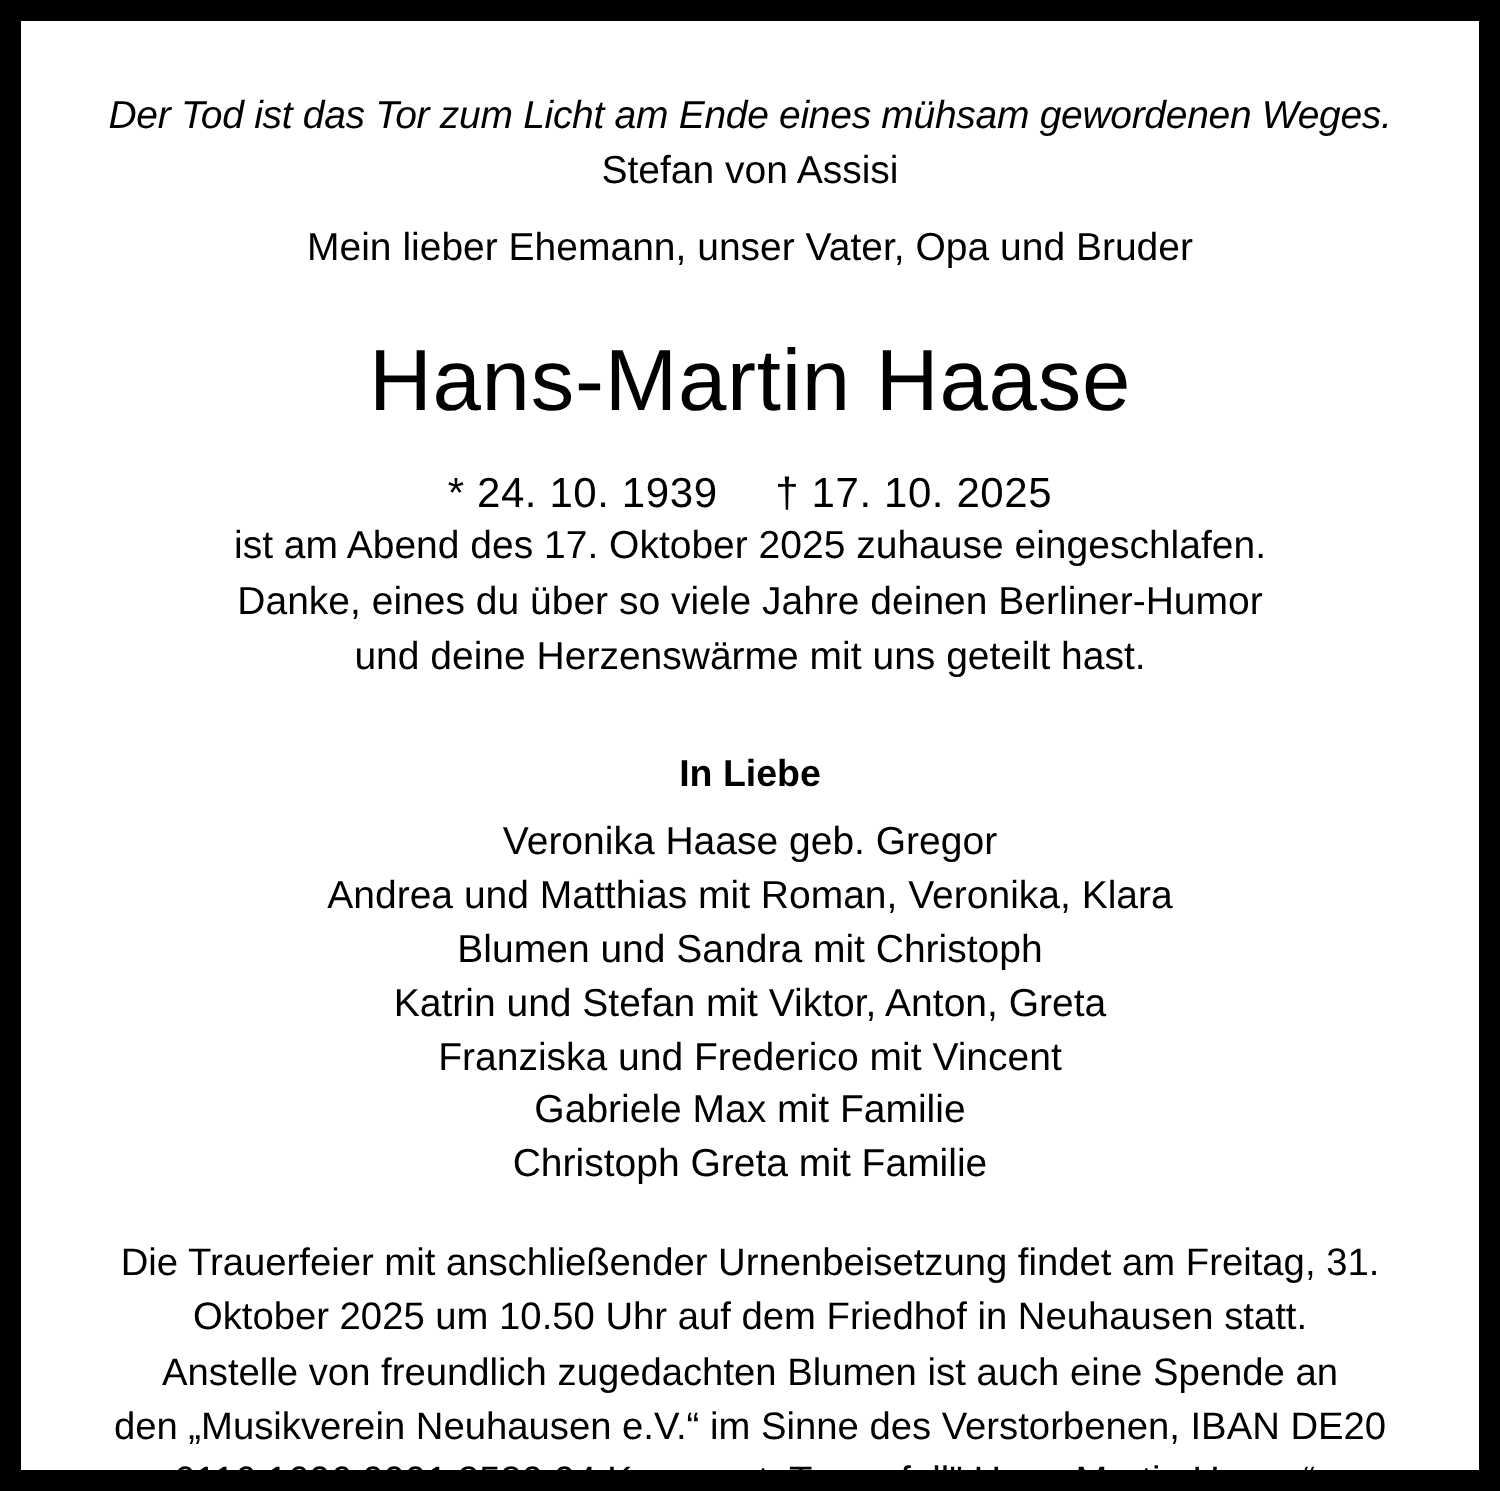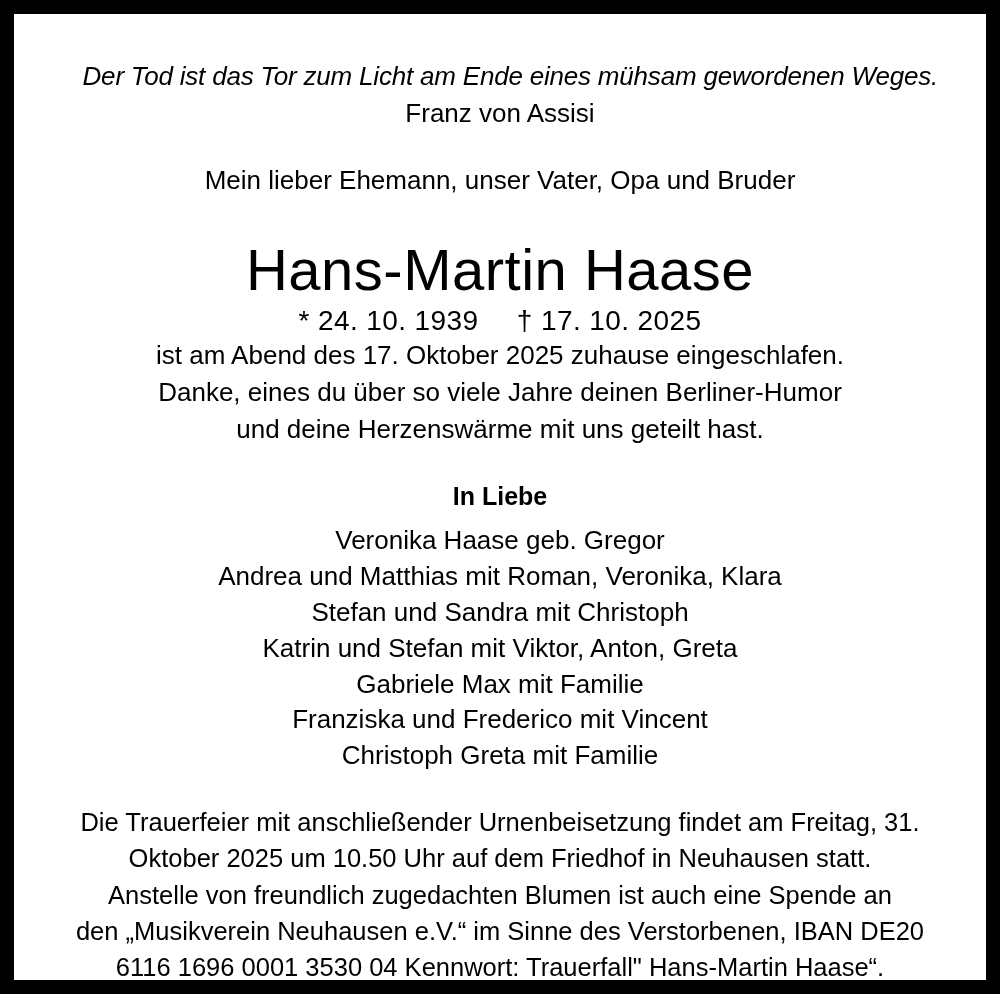--- a/index.html
+++ b/index.html
@@ -23,56 +23,55 @@
     padding: 40px 48px 30px 48px;
     text-align: center;
     overflow: hidden;
   }
   .quote {
     font-style: italic;
     font-size: 26px;
     line-height: 1.25;
     margin-top: 6px;
     letter-spacing: -0.2px;
-    text-align: right;
   }
   .quote-author {
     font-size: 26px;
     line-height: 1.3;
     margin-top: 4px;
   }
   .intro {
     font-size: 26px;
     line-height: 1.3;
-    margin-top: 34px;
+    margin-top: 18px;
   }
   .name {
     font-size: 58px;
     line-height: 1.15;
     margin-top: 39px;
     letter-spacing: 0.5px;
   }
   .dates {
     font-size: 28px;
     line-height: 1.2;
-    margin-top: 0;
+    margin-top: 24px;
     letter-spacing: 0.4px;
   }
   .dates .sep {
     display: inline-block;
     width: 22px;
   }
   .body-text {
     font-size: 26px;
     line-height: 1.42;
   }
   .in-liebe {
     font-size: 25px;
     font-weight: bold;
-    margin-top: 34px;
+    margin-top: 46px;
   }
   .family {
     font-size: 26px;
     line-height: 1.38;
     margin-top: 12px;
   }
   .family div {
     white-space: nowrap;
   }
   .footer {
@@ -83,21 +82,21 @@
   .line {
     white-space: nowrap;
   }
 </style>
 </head>
 <body>
 
 <div class="obituary">
 
   <div class="quote">Der Tod ist das Tor zum Licht am Ende eines mühsam gewordenen Weges.</div>
-  <div class="quote-author">Franz von Assisi</div>
+  <div class="quote-author">Stefan von Assisi</div>
 
   <div class="intro">Mein lieber Ehemann, unser Vater, Opa und Bruder</div>
 
   <div class="name">Hans-Martin Haase</div>
 
   <div class="dates">
     <span>* 24. 10. 1939</span>
     <span class="sep"></span>
     <span>† 17. 10. 2025</span>
   </div>
@@ -106,24 +105,24 @@
     <div class="line">ist am Abend des 17. Oktober 2025 zuhause eingeschlafen.</div>
     <div class="line">Danke, eines du über so viele Jahre deinen Berliner-Humor</div>
     <div class="line">und deine Herzenswärme mit uns geteilt hast.</div>
   </div>
 
   <div class="in-liebe">In Liebe</div>
 
   <div class="family">
     <div>Veronika Haase geb. Gregor</div>
     <div>Andrea und Matthias mit Roman, Veronika, Klara</div>
-    <div>Stefan und Sandra mit Christoph</div>
+    <div>Blumen und Sandra mit Christoph</div>
     <div>Katrin und Stefan mit Viktor, Anton, Greta</div>
+    <div>Franziska und Frederico mit Vincent</div>
     <div>Gabriele Max mit Familie</div>
-    <div>Franziska und Frederico mit Vincent</div>
     <div>Christoph Greta mit Familie</div>
   </div>
 
   <div class="footer">
     <div class="line">Die Trauerfeier mit anschließender Urnenbeisetzung findet am Freitag, 31.</div>
     <div class="line">Oktober 2025 um 10.50 Uhr auf dem Friedhof in Neuhausen statt.</div>
     <div class="line">Anstelle von freundlich zugedachten Blumen ist auch eine Spende an</div>
     <div class="line">den „Musikverein Neuhausen e.V.“ im Sinne des Verstorbenen, IBAN DE20</div>
     <div class="line">6116 1696 0001 3530 04 Kennwort: Trauerfall" Hans-Martin Haase“.</div>
   </div>

